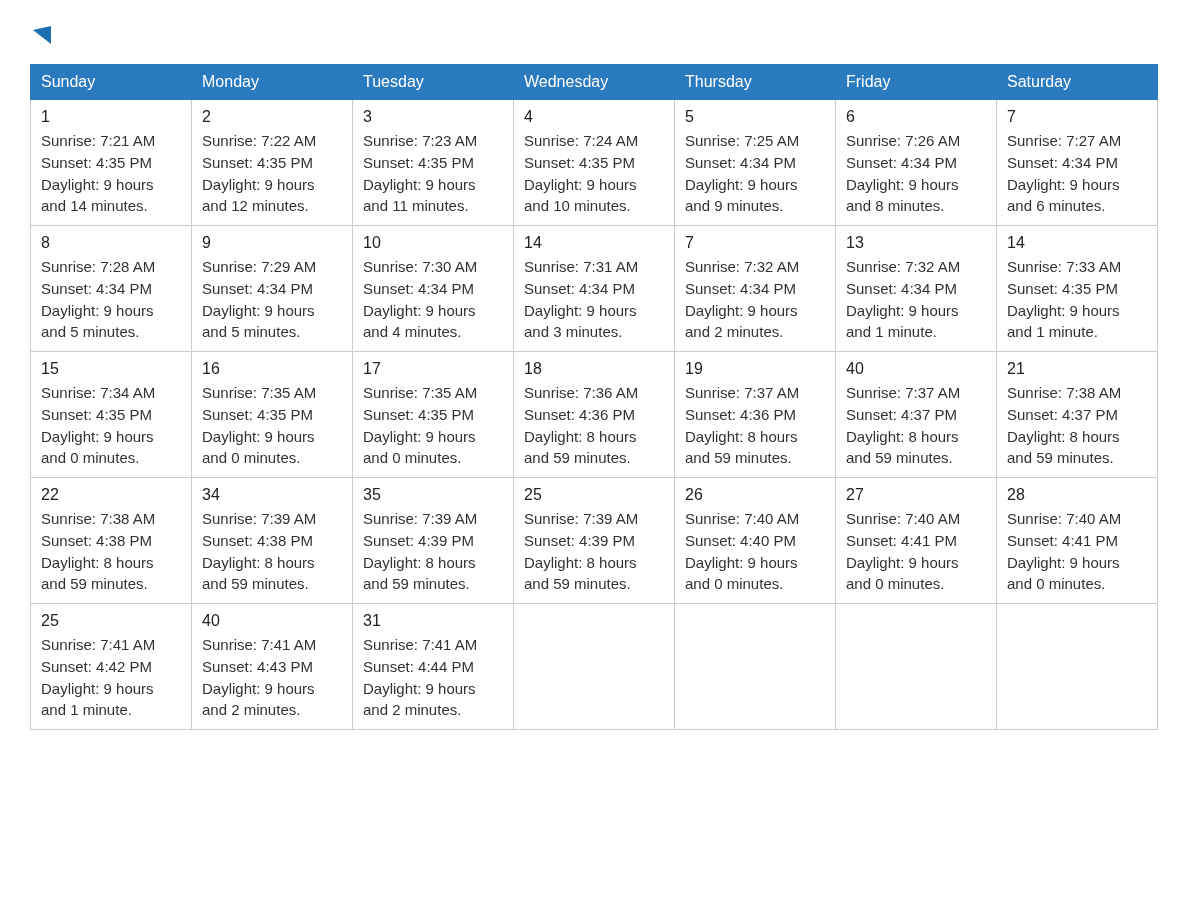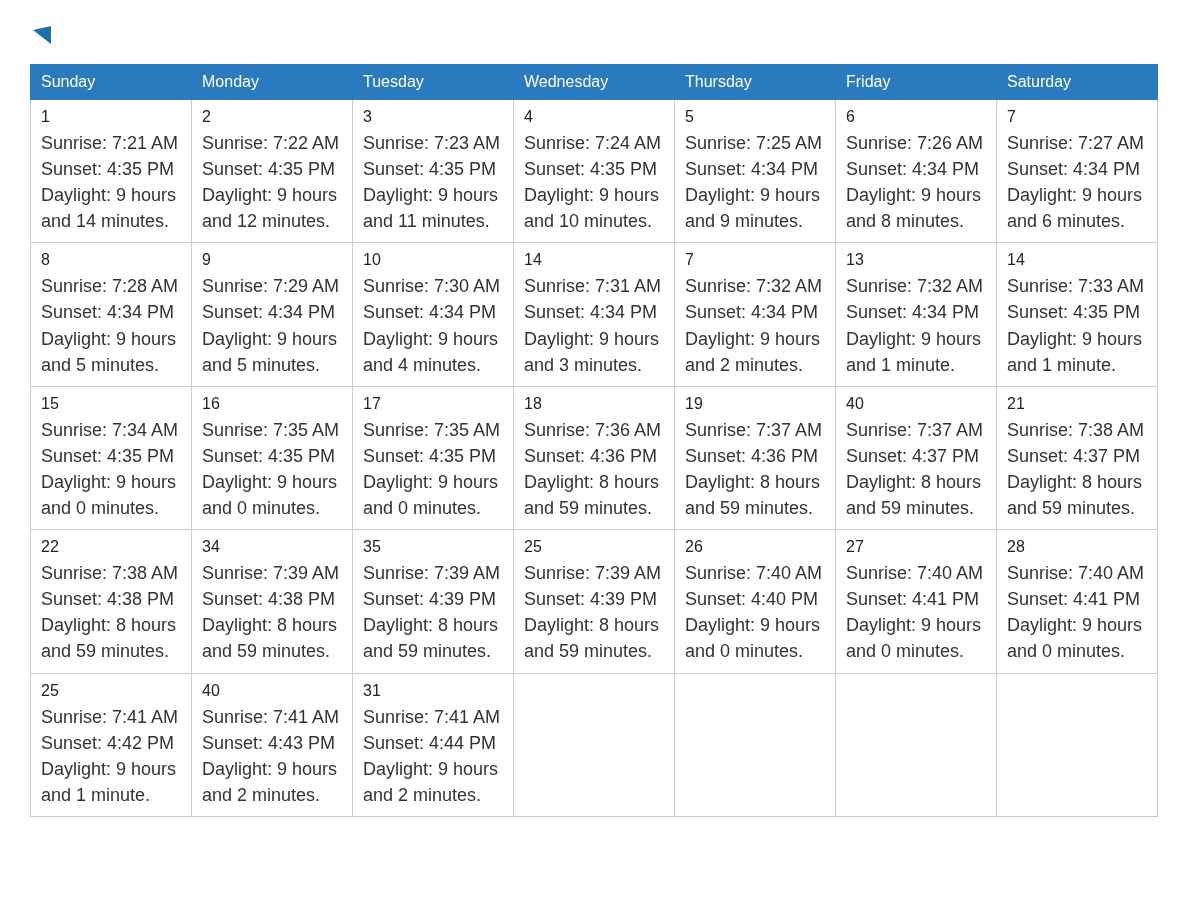--- a/index.html
+++ b/index.html
@@ -77,21 +77,21 @@
       height: 110px;
     }
     .day-number {
       font-size: 16px;
       font-weight: normal;
       color: #222;
       display: block;
       margin-bottom: 4px;
     }
     .day-info {
-      font-size: 18px;
+      font-size: 15px;
       line-height: 1.45;
       color: #333;
     }
     .empty-cell {
       background: #fff;
     }
     .logo-svg {
       vertical-align: middle;
     }
   </style>

